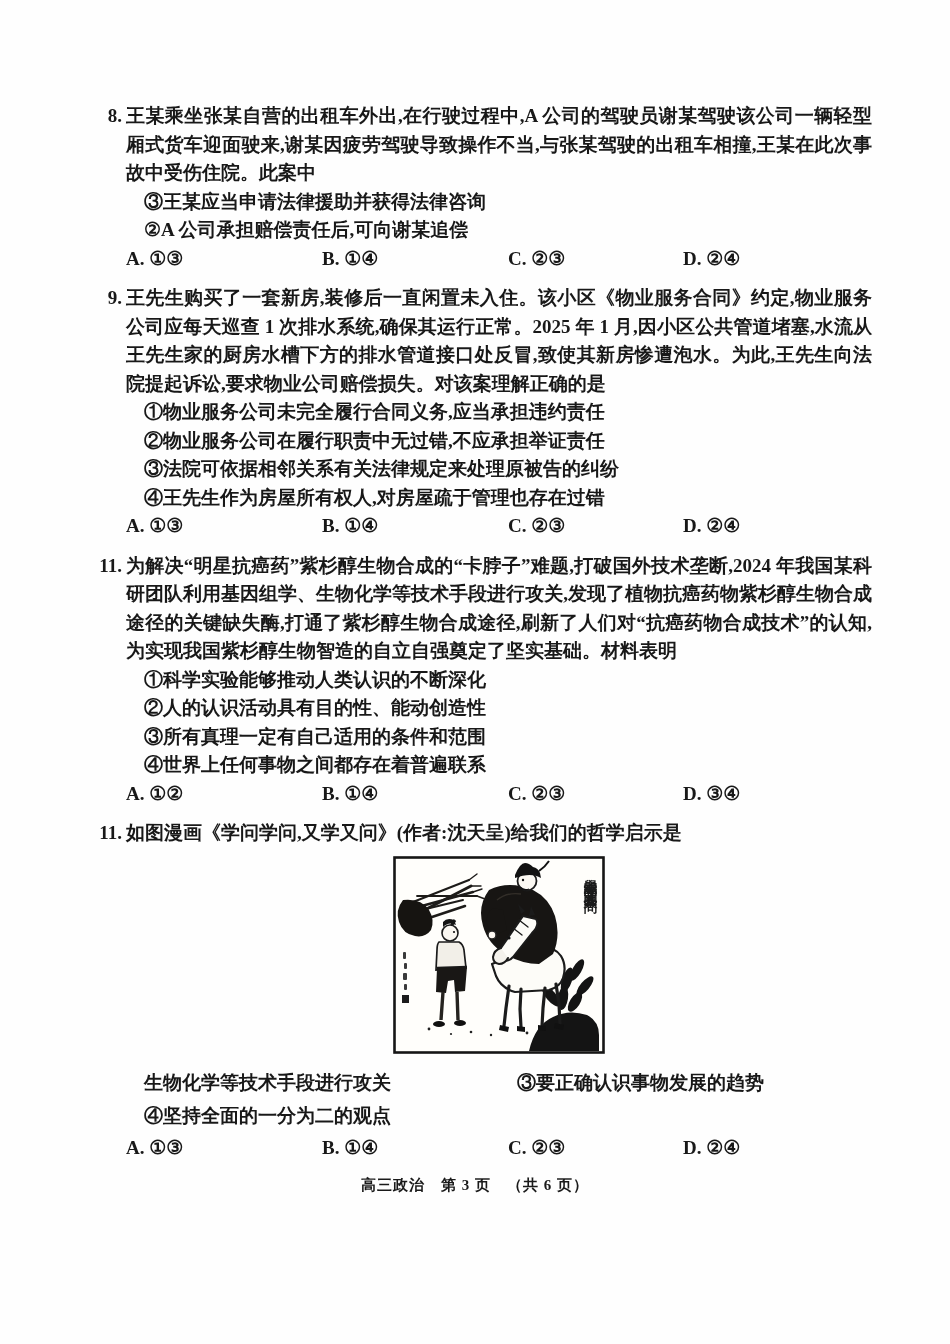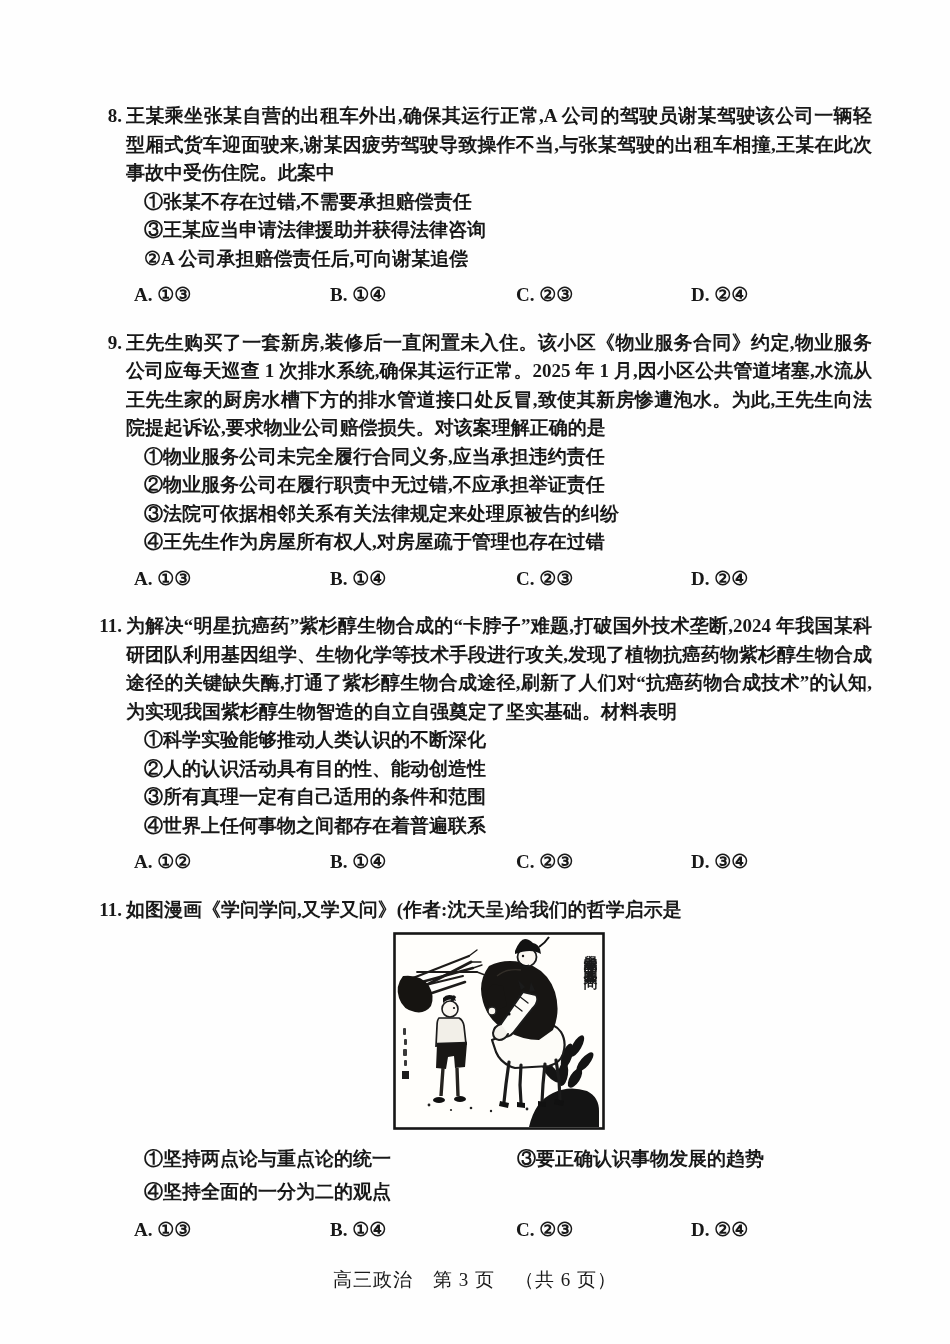--- a/index.html
+++ b/index.html
@@ -21,21 +21,21 @@
   .qnum {
     flex: 0 0 27px; width: 27px;
     text-align: right; padding-right: 4px;
     font-size: 19px; line-height: 28.5px; font-weight: 600;
     white-space: nowrap;
   }
   .qbody { flex: 1; font-size: 19px; line-height: 28.5px; font-weight: 600; }
   .stem { margin: 0; text-align: justify; }
   .subitem { margin: 0; padding-left: 18px; }
 
-  .options { display: flex; margin: 8px; }
+  .options { display: flex; margin: 0; }
   .options span { white-space: nowrap; }
   .options span:nth-child(1) { width: 196px; }
   .options span:nth-child(2) { width: 186px; }
   .options span:nth-child(3) { width: 175px; }
   .options span:nth-child(4) { flex: 1; }
 
   .q11-items {
     display: grid;
     grid-template-columns: 373px 1fr;
     line-height: 33px;
@@ -55,37 +55,36 @@
     writing-mode: vertical-rl; text-orientation: upright;
     font-size: 13.5px; font-weight: 700; letter-spacing: 3px;
     color: #1a1a1a; line-height: 1;
   }
   .cartoon-caption .seal-mark {
     font-size: 7px; letter-spacing: 0; margin-top: 4px;
   }
 
   .footer {
     text-align: center;
-    font-size: 19px; font-weight: 400;
+    font-size: 15px; font-weight: 700;
     letter-spacing: 1px;
     margin-top: 14px;
     color: #1a1a1a;
   }
 </style>
 </head>
 <body>
 
 <div class="page">
   <div class="content">
 
     <section class="question">
       <div class="qnum">8.</div>
       <div class="qbody">
-        <p class="stem">王某乘坐张某自营的出租车外出,确保其运行正常,A 公司的驾驶员谢某驾驶该公司一辆轻型厢式货车迎面驶来,谢某因疲劳驾驶导致操作不当,与张某驾驶的出租车相撞,王某在此次事故中受伤住院。此案中</p>
-        <p class="subitem">①张某不存在过错,不需要承担赔偿责任</p>
+        <p class="stem">王某乘坐张某自营的出租车外出,在行驶过程中,A 公司的驾驶员谢某驾驶该公司一辆轻型厢式货车迎面驶来,谢某因疲劳驾驶导致操作不当,与张某驾驶的出租车相撞,王某在此次事故中受伤住院。此案中</p>
         <p class="subitem">③王某应当申请法律援助并获得法律咨询</p>
         <p class="subitem">②A 公司承担赔偿责任后,可向谢某追偿</p>
         <div class="options">
           <span>A. ①③</span>
           <span>B. ①④</span>
           <span>C. ②③</span>
           <span>D. ②④</span>
         </div>
       </div>
     </section>
@@ -217,21 +216,21 @@
               <circle cx="98" cy="179" r="1.2"></circle>
               <circle cx="134" cy="177" r="1.4"></circle>
             </g>
           </svg>
           <div class="cartoon-caption">
             <span>學問學問又學又問</span><span class="seal-mark">■</span>
           </div>
         </figure>
 
         <div class="q11-items">
-          <p>①坚持两点论与重点论的统一</p>
+          <p>生物化学等技术手段进行攻关</p>
           <p>③要正确认识事物发展的趋势</p>
           <p>④坚持全面的一分为二的观点</p>
         </div>
         <div class="options">
           <span>A. ①③</span>
           <span>B. ①④</span>
           <span>C. ②③</span>
           <span>D. ②④</span>
         </div>
       </div>

